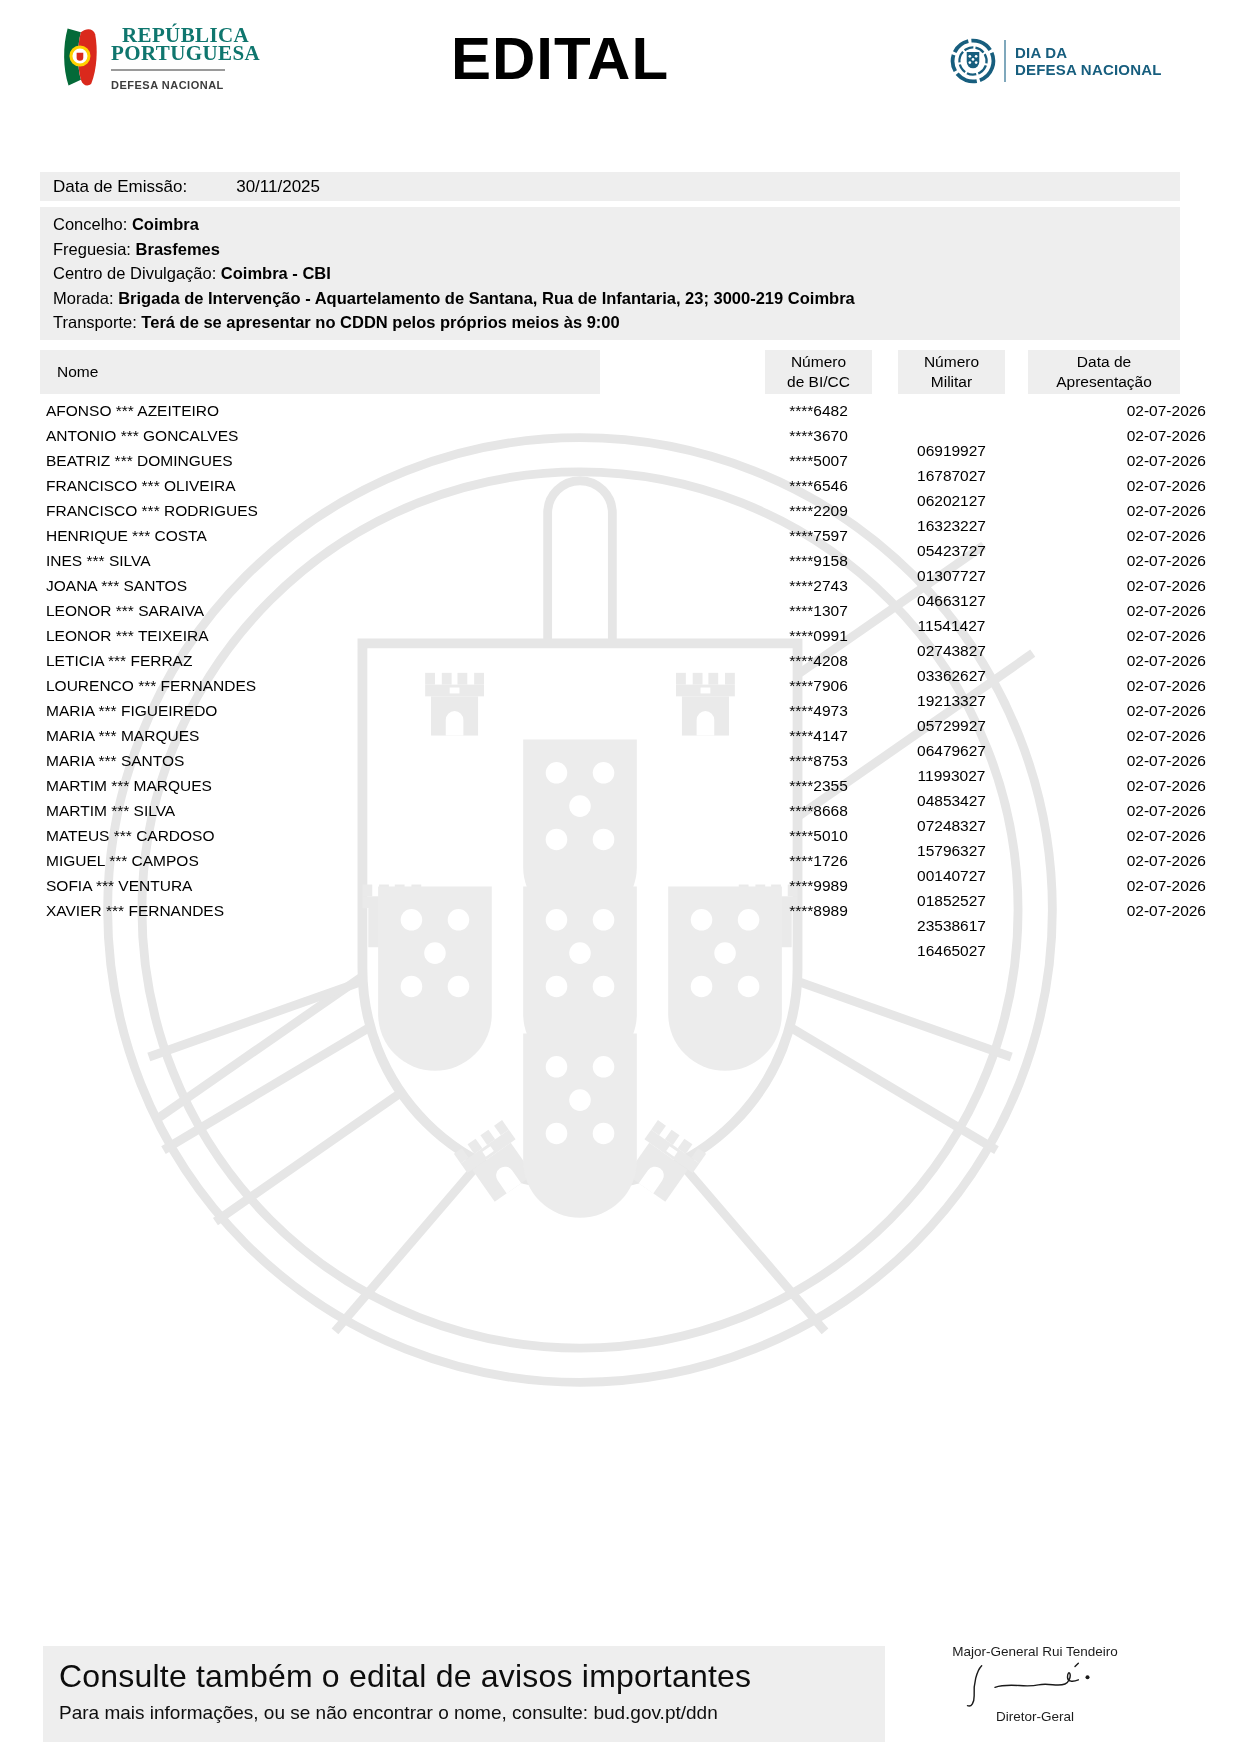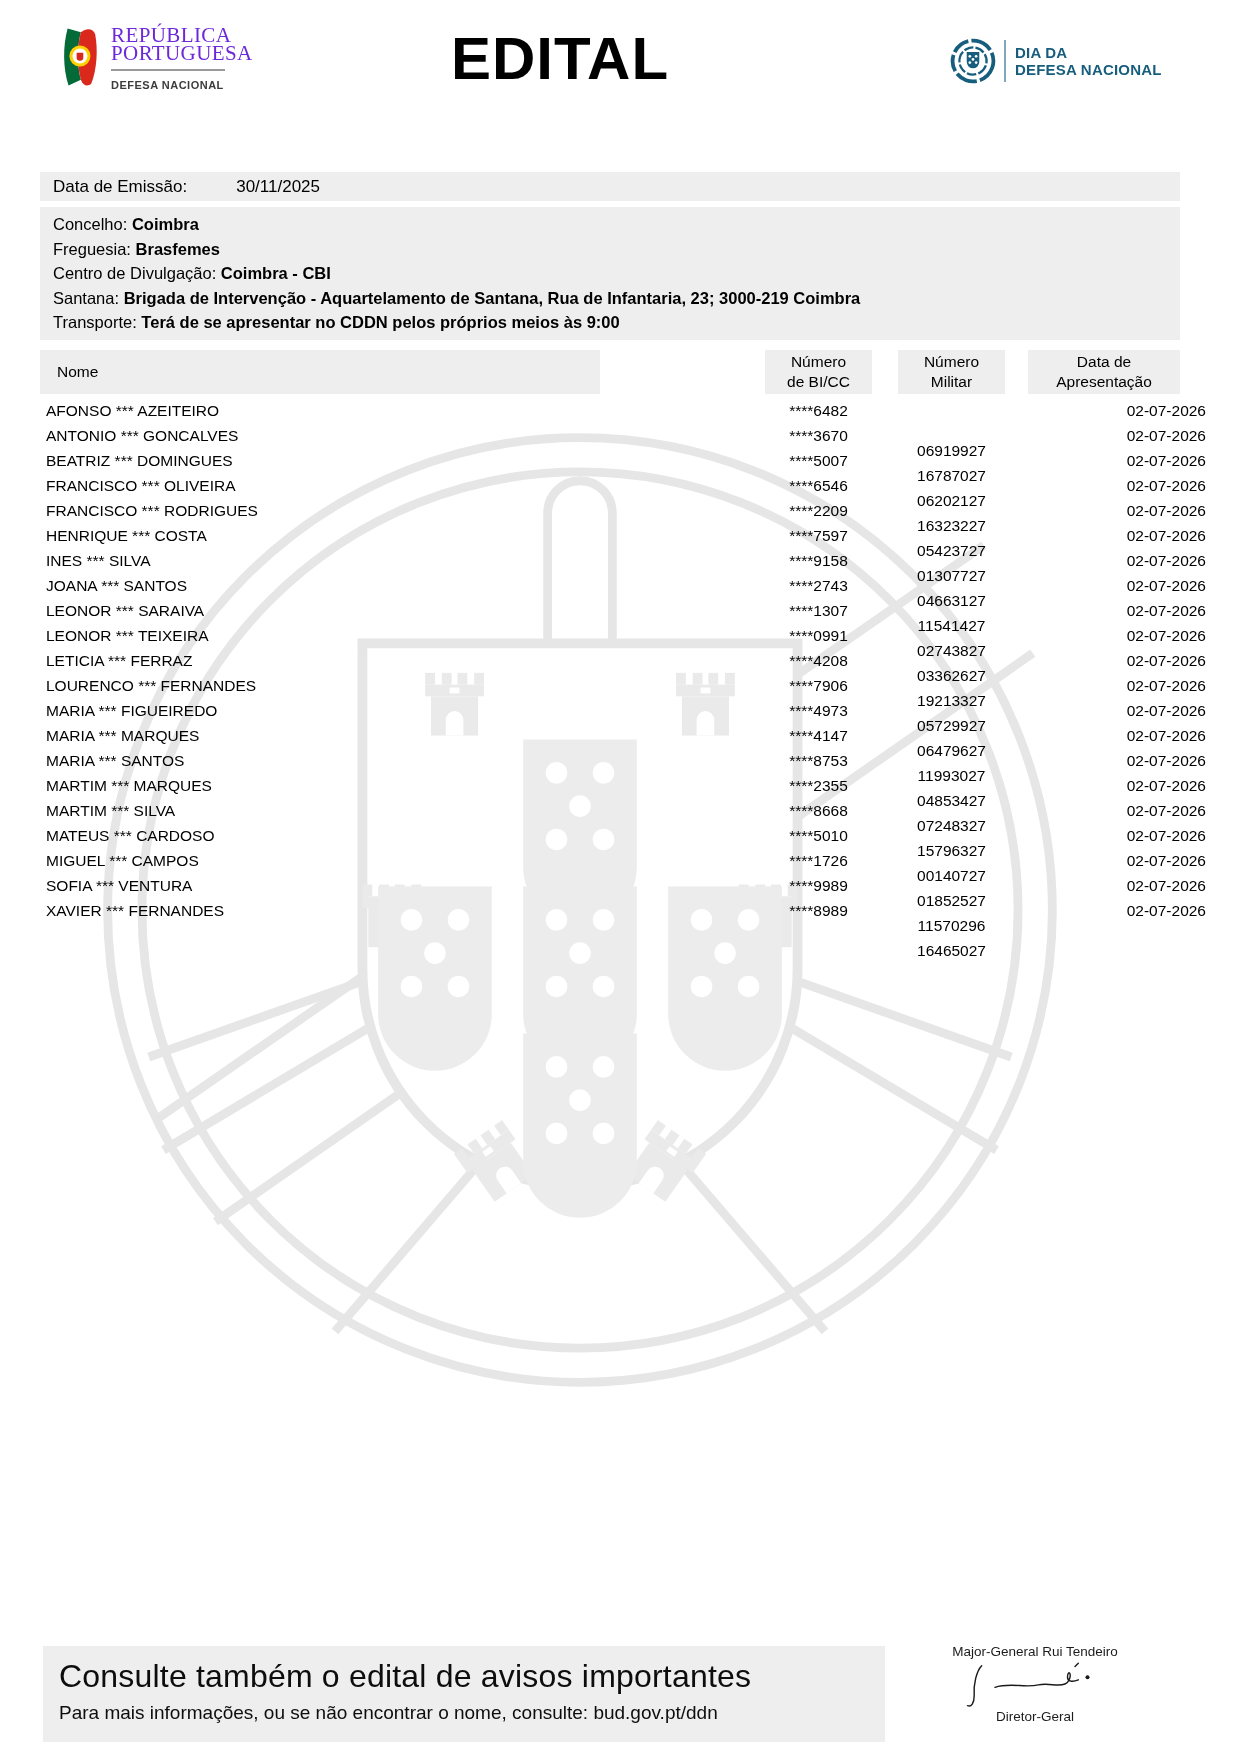--- a/index.html
+++ b/index.html
@@ -10,22 +10,22 @@
   }
   .layer { position:absolute; z-index:1; }
 
   
   .watermark { position:absolute; left:90px; top:420px; width:980px; height:980px; z-index:0; }
 
   
   .gov-logo { left:60px; top:26px; display:flex; align-items:flex-start; }
   .gov-text { margin-left:13px; }
   .gov-title {
-    font-family:"Liberation Serif","DejaVu Serif",serif; font-weight:normal;
-    font-size:21px; line-height:18px; color:#6d28d9; letter-spacing:0.4px;
+    font-family:"Liberation Serif","DejaVu Serif",serif; font-weight:bold;
+    font-size:21px; line-height:18px; color:#0f766e; letter-spacing:0.4px;text-align:center;
   }
   .gov-rule { width:114px; height:2px; background:#9a9a9a; margin:7px 0 8px; }
   .gov-dept { font-size:11px; font-weight:bold; color:#3c3c3c; letter-spacing:0.5px; }
 
   .edital-title {
     left:260px; top:24px; width:600px; text-align:center;
     font-size:60px; font-weight:bold; letter-spacing:1px;
   }
 
   .ddn-logo { left:950px; top:38px; display:flex; align-items:center; }
@@ -189,21 +189,21 @@
     </div>
     <div class="info-line">
       <span class="lbl">Freguesia:</span>
       <span class="val">Brasfemes</span>
     </div>
     <div class="info-line">
       <span class="lbl">Centro de Divulgação:</span>
       <span class="val">Coimbra - CBI</span>
     </div>
     <div class="info-line">
-      <span class="lbl">Santana:</span>
+      <span class="lbl">Morada:</span>
       <span class="val">Brigada de Intervenção - Aquartelamento de Santana, Rua de Infantaria, 23; 3000-219 Coimbra</span>
     </div>
     <div class="info-line">
       <span class="lbl">Transporte:</span>
       <span class="val">Terá de se apresentar no CDDN pelos próprios meios às 9:00</span>
     </div>
   </div>
 
   <div class="th th-nome">Nome</div>
   <div class="th th-bicc">
@@ -336,21 +336,21 @@
     </div>
       <div class="trow">
       <span class="c-nome">MIGUEL *** CAMPOS</span>
       <span class="c-bicc">****1726</span>
       <span class="c-mil">01852527</span>
       <span class="c-data">02-07-2026</span>
     </div>
       <div class="trow">
       <span class="c-nome">SOFIA *** VENTURA</span>
       <span class="c-bicc">****9989</span>
-      <span class="c-mil">11570296</span>
+      <span class="c-mil">23538617</span>
       <span class="c-data">02-07-2026</span>
     </div>
       <div class="trow">
       <span class="c-nome">XAVIER *** FERNANDES</span>
       <span class="c-bicc">****8989</span>
       <span class="c-mil">16465027</span>
       <span class="c-data">02-07-2026</span>
     </div>
     </div>
 

